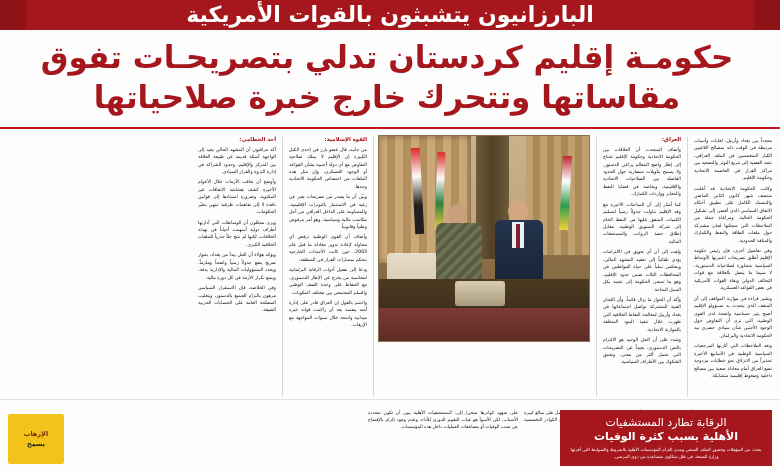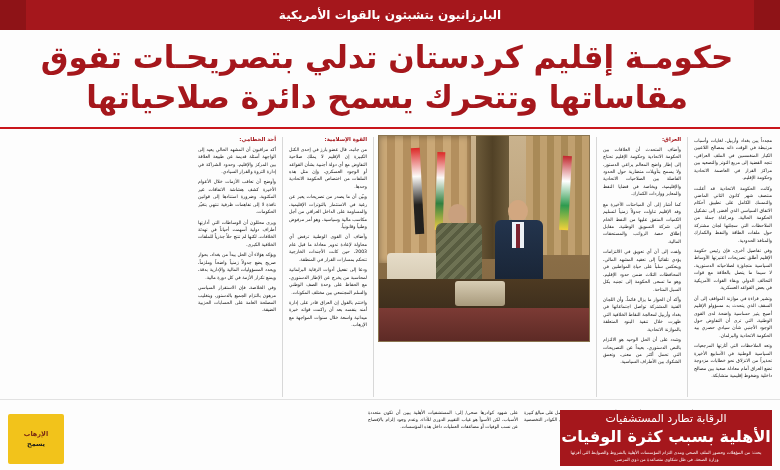--- a/index.html
+++ b/index.html
@@ -19,21 +19,21 @@
   
   .kicker{
     height:30px;
     background:#a5171c;
     display:flex;align-items:center;justify-content:center;
     position:relative;
     flex:0 0 auto;
   }
   .kicker-text{
     color:#ffffff;
-    font-size:12px;
+    font-size:22px;
     font-weight:bold;
     letter-spacing:0px;
     line-height:1;
     white-space:nowrap;
   }
   .kicker::before,.kicker::after{
     content:"";position:absolute;top:0;bottom:0;width:26px;background:#8e1317;
   }
   .kicker::before{right:0;}
   .kicker::after{left:0;}
@@ -193,35 +193,35 @@
     right:8px;bottom:4px;
     width:212px;height:56px;
     background:#a5171c;
     color:#fff;
     display:flex;flex-direction:column;align-items:center;justify-content:center;
     text-align:center;
     padding:2px 6px;
     box-sizing:border-box;
   }
   .promo .p1{font-size:11px;font-weight:normal;line-height:1.3;white-space:nowrap;}
-  .promo .p2{font-size:16px;font-weight:bold;line-height:1.3;white-space:nowrap;}
+  .promo .p2{font-size:11px;font-weight:bold;line-height:1.3;white-space:nowrap;}
   .promo .p3{font-size:4.4px;line-height:1.5;margin-top:3px;opacity:.95;}
 </style>
 </head>
 <body>
 
 <div class="page">
 
   <div class="kicker">
     <span class="kicker-text">البارزانيون يتشبثون بالقوات الأمريكية</span>
   </div>
 
   <div class="headline">
     <span class="l1">حكومـة إقليم كردستان تدلي بتصريحـات تفوق</span>
-    <span class="l2">مقاساتها وتتحرك يسمح دائرة صلاحياتها</span>
+    <span class="l2">مقاساتها وتتحرك خارج خبرة صلاحياتها</span>
   </div>
 
   <div class="body-area">
 
     <div class="col c-w1">
       <span class="subhead"></span>
       <p>مجدداً يبن بغداد وأربيل، لغايات وأسباب مرتبطة في الوقت ذاته بمصالح اللاعبين الكبار المنغمسين في الملف العراقي، تتجه القضية إلى مربع التوتر والتصعيد بين مراكز القرار في العاصمة الاتحادية وحكومة الإقليم.</p>
       <p>وكانت الحكومة الاتحادية قد أعلنت منتصف شهر كانون الثاني الماضي والتمسك الكامل على تطبيق أحكام الاتفاق السياسي الذي أفضى إلى تشكيل الحكومة الحالية، ومراعاة جملة من الملاحظات التي سجلتها لجان مشتركة حول ملفات الطاقة والنفط والكمارك والمنافذ الحدودية.</p>
       <p>وفي تفاصيل أخرى، فإن رئيس حكومة الإقليم أطلق تصريحات اعتبرتها الأوساط السياسية متجاوزة لصلاحياته الدستورية، لا سيما ما يتصل بالعلاقة مع قوات التحالف الدولي وبقاء القوات الأمريكية في بعض القواعد العسكرية.</p>
       <p>وتشير قراءة في موازنة المواقف إلى أن السقف الذي يتحدث به مسؤولو الإقليم أصبح يثير حساسية واضحة لدى القوى الوطنية، التي ترى أن التفاوض حول الوجود الأجنبي شأن سيادي حصري بيد الحكومة الاتحادية والبرلمان.</p>

